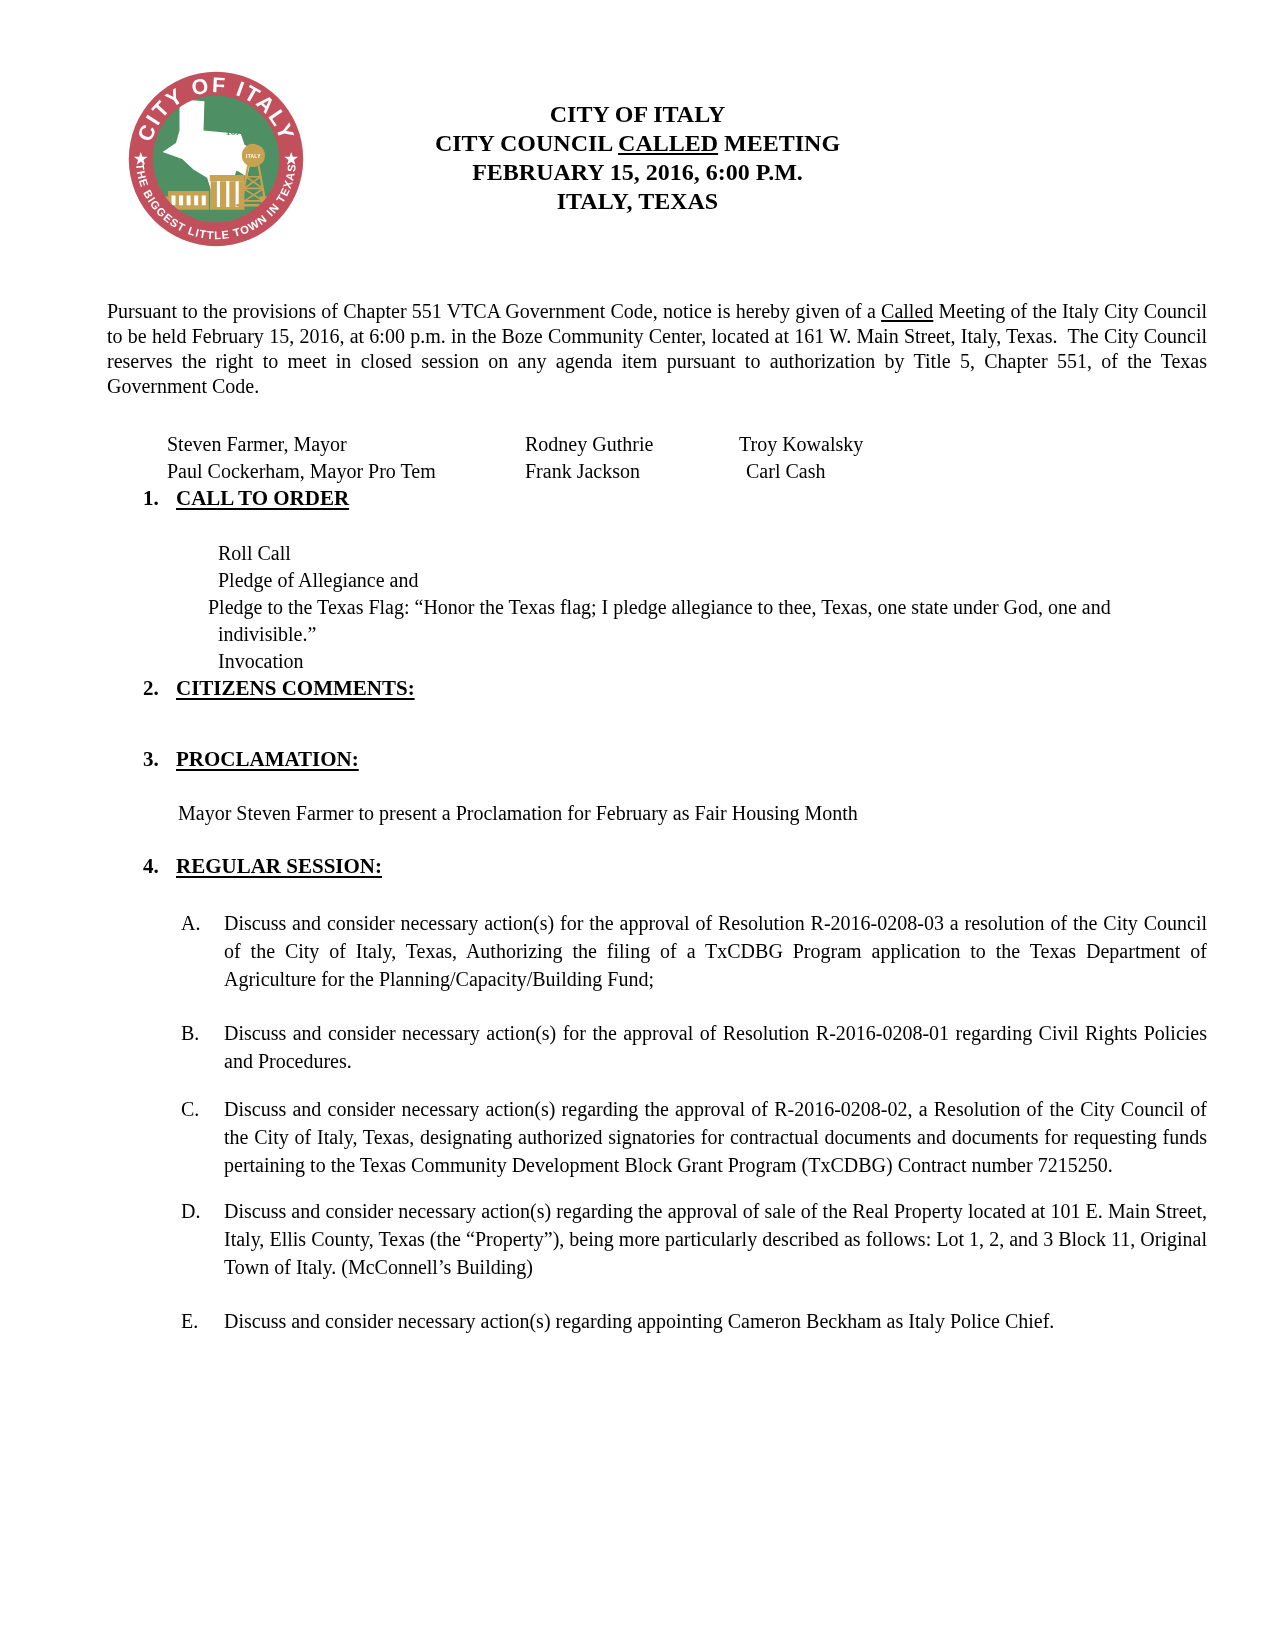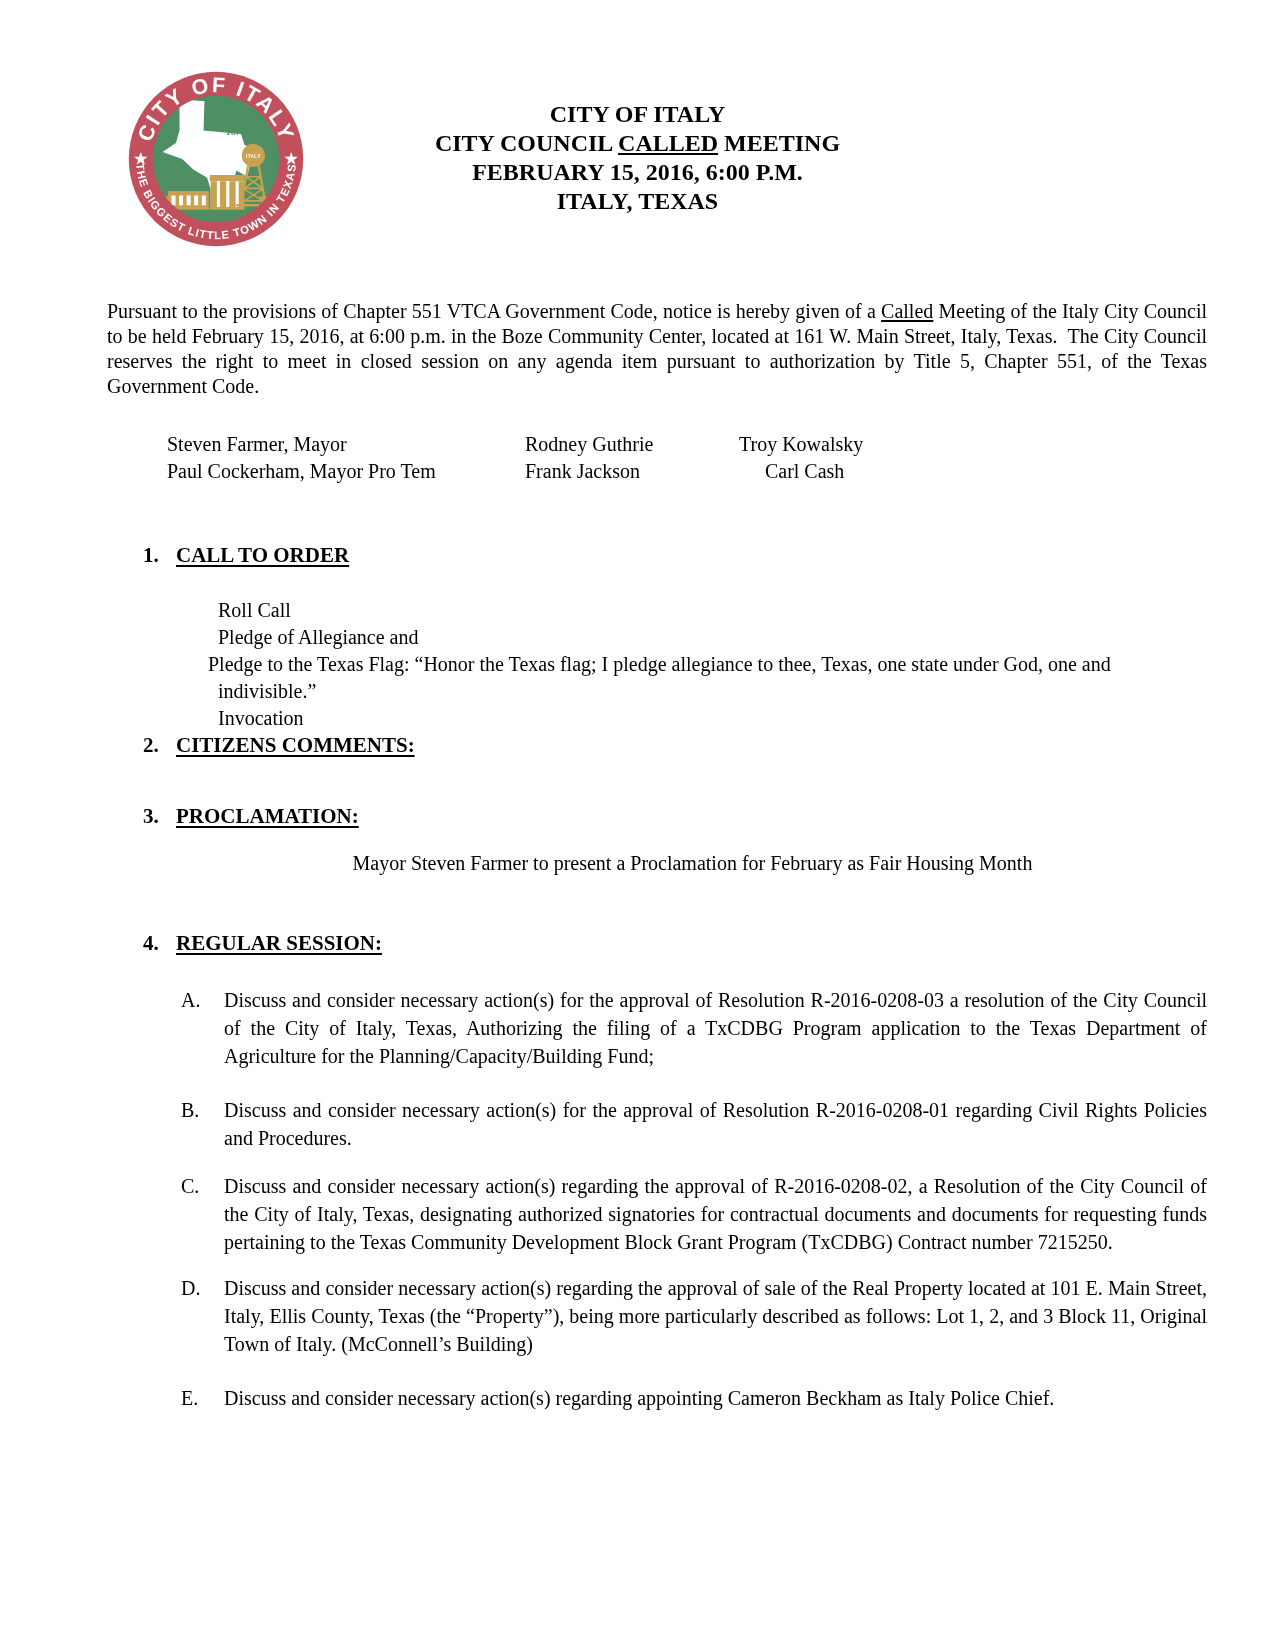--- a/index.html
+++ b/index.html
@@ -22,32 +22,32 @@
   }
   .u { text-decoration: underline; text-decoration-thickness: 2px; text-underline-offset: 2px; }
   .u-thin { text-decoration: underline; text-underline-offset: 2px; }
   
   .content { padding: 0 68px 0 107px; }
   .notice { margin: 44px 0 0 0; line-height: 25px; text-align: justify; }
   .officials { display: flex; margin: 32px 0 0 60px; line-height: 27px; font-family: Liberation Serif, serif; }
   .officials .col1 { width: 358px; }
   .officials .col2 { width: 214px; }
   .officials .col3 { }
-  .officials .indent { padding-left: 7px; text-align: center; }
+  .officials .indent { padding-left: 7px; }
   
   .sec { padding-left: 36px; font-weight: bold; font-size: 21px; line-height: 27px; }
   .sec .num { display: inline-block; width: 33px; text-decoration: none; }
   .sec .head { text-decoration: underline; text-decoration-thickness: 2px; text-underline-offset: 3px; }
-  .m-sec1 { margin-top: 57px; }
+  .m-sec1 { }
   .m-sec2 { }
   .m-sec3 { margin-top: 44px; }
-  .m-sec4 { margin-top: 53px; }
+  .m-sec4 { margin-top: 26px; }
   .sub1 { margin-top: 28px; padding-left: 111px; line-height: 27px; }
   .sub1 .hang { text-indent: -10px; }
-  .proc-body { margin-top: 20px; padding-left: 71px; line-height: 27px; text-align: center; }
+  .proc-body { margin-top: 27px; padding-left: 71px; line-height: 27px; }
   .item { display: flex; padding-left: 74px; line-height: 28px; }
   .item .letter { flex: none; width: 43px; }
   .item .itext { flex: 1; text-align: justify; }
   .m-itemA { margin-top: 29px; }
   .m-itemB { margin-top: 26px; }
   .m-itemC { margin-top: 20px; }
   .m-itemD { margin-top: 18px; }
   .m-itemE { margin-top: 26px; }
   
   .seal text { font-family: "Liberation Sans", "DejaVu Sans", sans-serif; }

